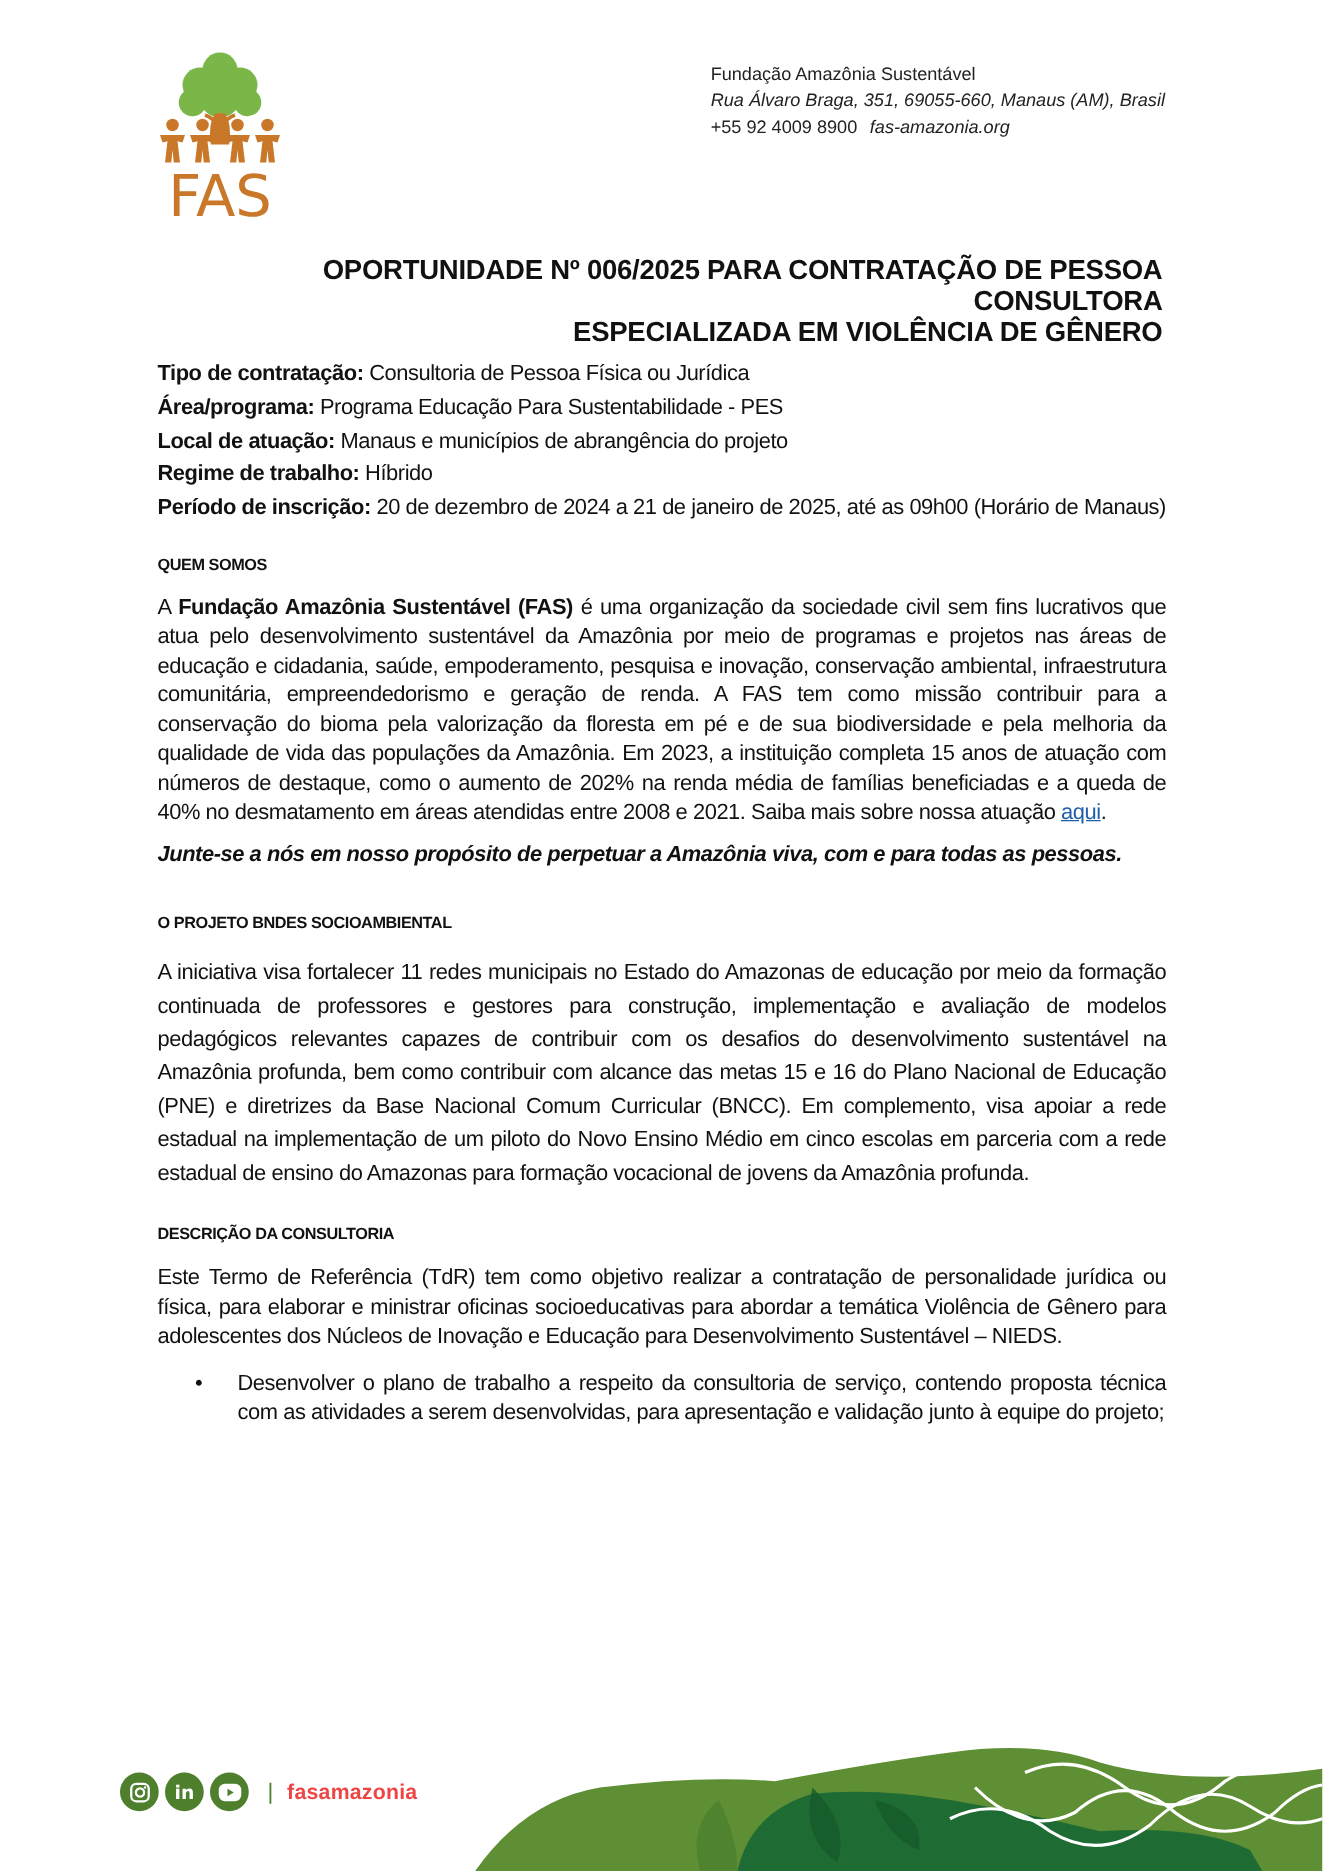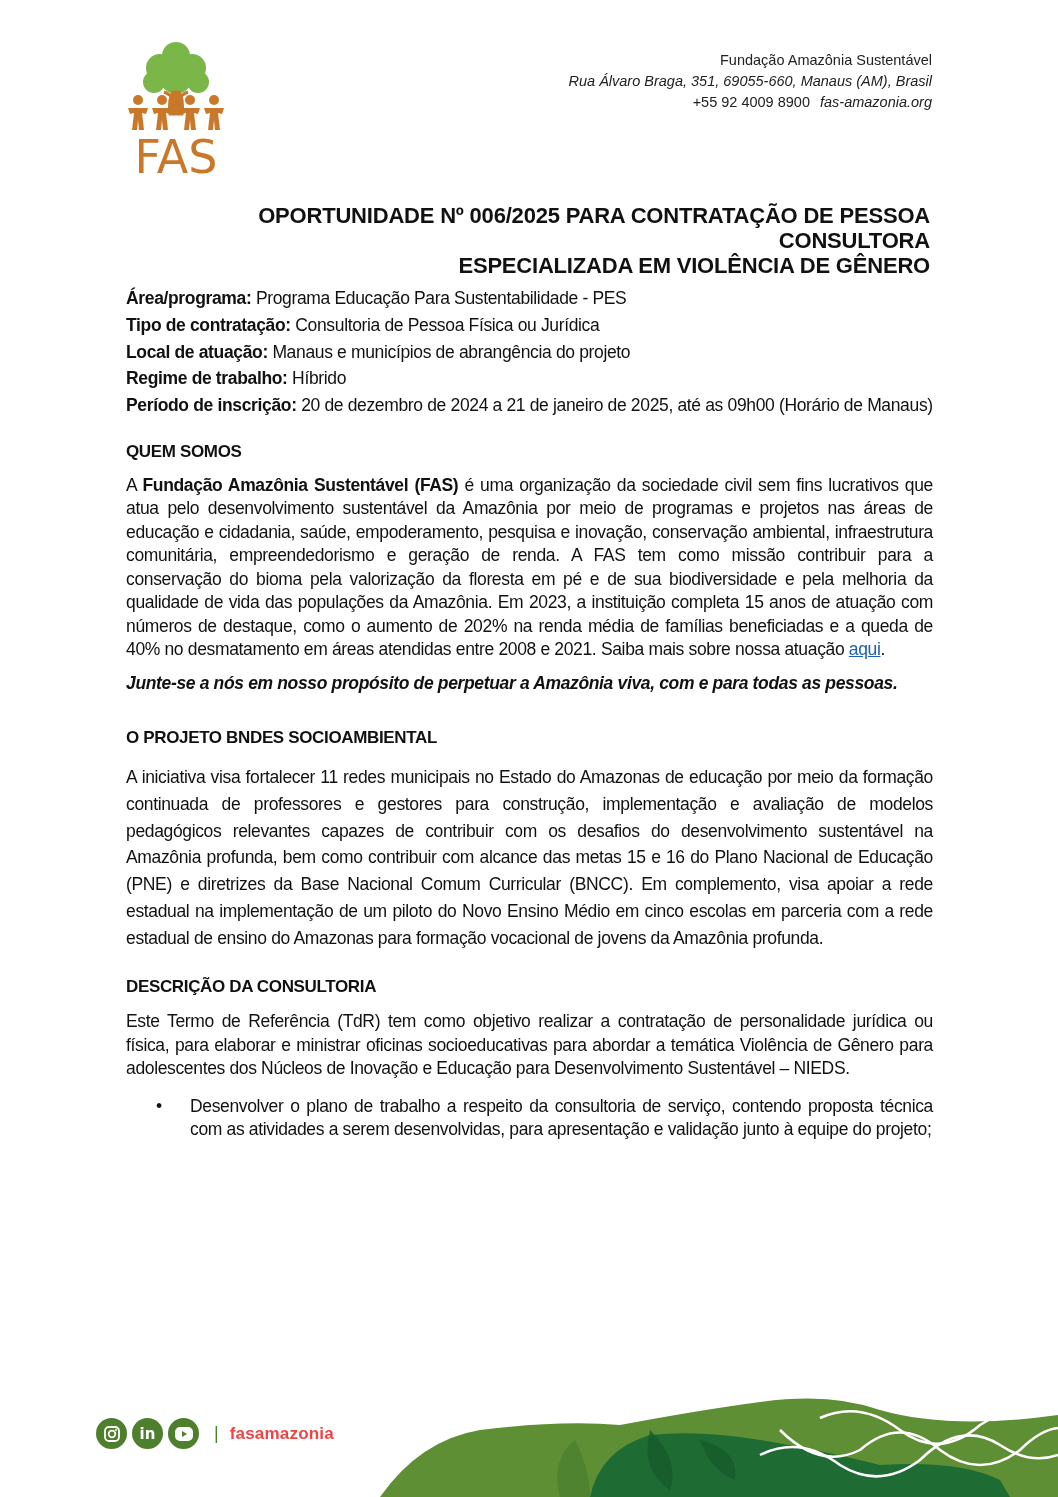--- a/index.html
+++ b/index.html
@@ -1,29 +1,29 @@
 <!DOCTYPE html>
 <html><head>
 <meta charset="utf-8">
 <style>
   html, body { margin: 0; padding: 0; background: #ffffff; }
   body { width: 1058px; height: 1497px; position: relative; overflow: hidden;
          font-family: "Liberation Sans", "DejaVu Sans", sans-serif; color: #111; }
   .logo { position: absolute; left: 118px; top: 34px; width: 116px; height: 142px; }
-  .header-info { position: absolute; right: 126px; top: 50px; text-align: right;
+  .header-info { position: absolute; right: 126px; top: 50px; 
                  font-size: 14.5px; line-height: 21px; color: #222; }
   .header-info .italic { font-style: italic; }
   .header-info .gap { display: inline-block; width: 10px; }
   .title { position: absolute; left: 124px; width: 806px; top: 203px; text-align: right;
            font-weight: bold; font-size: 22px; line-height: 25px; letter-spacing: -0.2px; }
   .content { position: absolute; left: 126px; width: 807px; top: 285px; font-size: 17.5px;
              line-height: 26.8px; letter-spacing: -0.35px; }
   .meta-line { margin: 0; }
   .meta-line b { font-weight: bold; }
-  .section-h { font-weight: bold; font-size: 17px; margin: 0; }
+  .section-h { font-weight: bold; font-size: 13px; margin: 0; }
   p { margin: 0; text-align: justify; }
   .link { color: #1f5fa8; text-decoration: underline; }
   .tagline { font-weight: bold; font-style: italic; text-align: justify; }
   ul { margin: 0; padding-left: 64px; list-style: none; }
   li { position: relative; text-align: justify; }
   li .bullet { position: absolute; left: -34px; top: 0; }
   .footer-social { position: absolute; left: 96px; top: 1418px; display: flex; align-items: center; gap: 5px; justify-content: flex-end; }
   .soc { width: 31px; height: 31px; border-radius: 50%; background: #4d7f2c;
          display: flex; align-items: center; justify-content: center; color: #fff; }
   .soc svg { display: block; }
@@ -80,22 +80,22 @@
 </div>
 
 <div class="title">
   <div>OPORTUNIDADE Nº 006/2025 PARA CONTRATAÇÃO DE PESSOA CONSULTORA</div>
   <div>ESPECIALIZADA EM VIOLÊNCIA DE GÊNERO</div>
 </div>
 
 <div class="content">
 
   <div>
+    <div class="meta-line"><b>Tipo de contratação:</b><span> Consultoria de Pessoa Física ou Jurídica</span></div>
     <div class="meta-line"><b>Área/programa:</b><span> Programa Educação Para Sustentabilidade - PES</span></div>
-    <div class="meta-line"><b>Tipo de contratação:</b><span> Consultoria de Pessoa Física ou Jurídica</span></div>
     <div class="meta-line"><b>Local de atuação:</b><span> Manaus e municípios de abrangência do projeto</span></div>
     <div class="meta-line"><b>Regime de trabalho:</b><span> Híbrido</span></div>
     <div class="meta-line"><b>Período de inscrição:</b><span> 20 de dezembro de 2024 a 21 de janeiro de 2025, até as 09h00 (Horário de Manaus)</span></div>
   </div>
 
   <div style="height:20px"></div>
   <h2 class="section-h">QUEM SOMOS</h2>
   <div style="height:8px"></div>
   <p style="line-height:23.5px"><span>A </span><b>Fundação Amazônia Sustentável (FAS)</b><span> é uma organização da sociedade civil sem fins lucrativos que atua pelo desenvolvimento sustentável da Amazônia por meio de programas e projetos nas áreas de educação e cidadania, saúde, empoderamento, pesquisa e inovação, conservação ambiental, infraestrutura comunitária, empreendedorismo e geração de renda. A FAS tem como missão contribuir para a conservação do bioma pela valorização da floresta em pé e de sua biodiversidade e pela melhoria da qualidade de vida das populações da Amazônia. Em 2023, a instituição completa 15 anos de atuação com números de destaque, como o aumento de 202% na renda média de famílias beneficiadas e a queda de 40% no desmatamento em áreas atendidas entre 2008 e 2021. Saiba mais sobre nossa atuação </span><a class="link">aqui</a><span>.</span></p>
   <div style="height:10px"></div>

